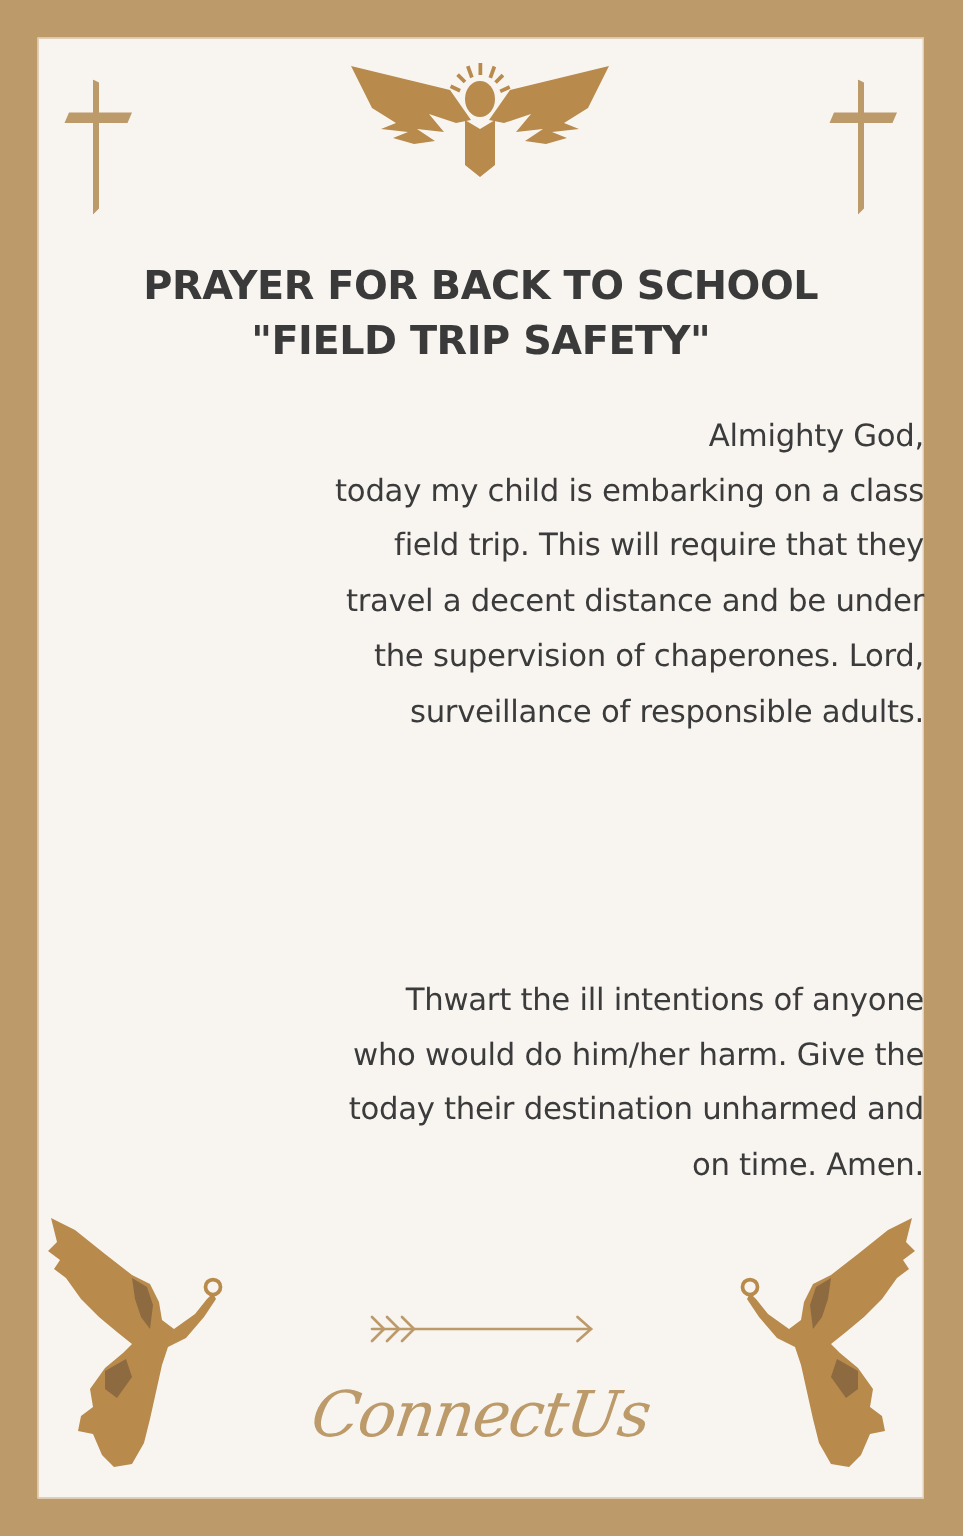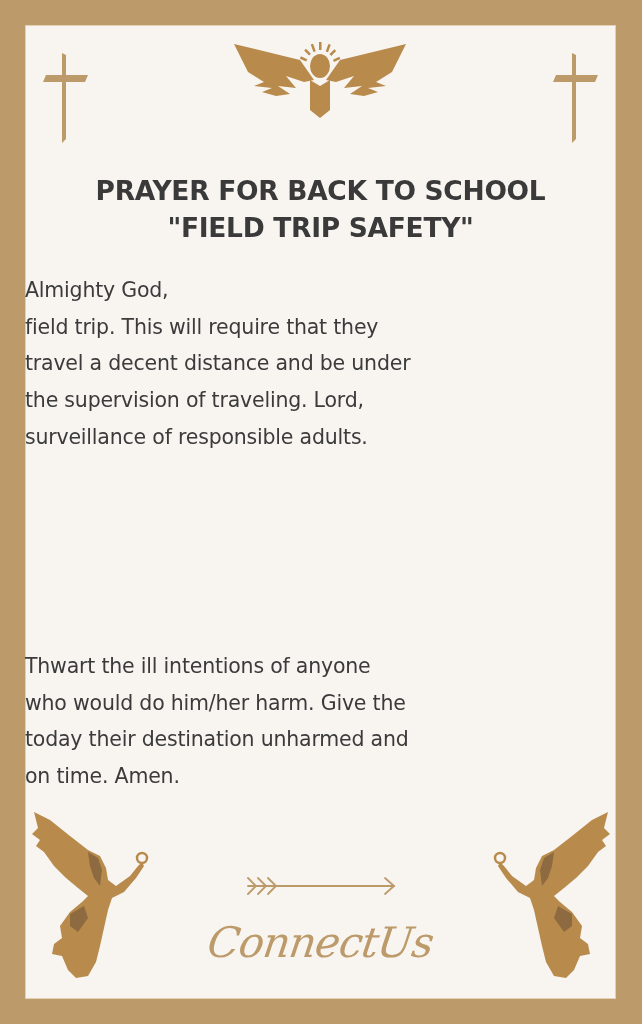--- a/index.html
+++ b/index.html
@@ -28,21 +28,21 @@
     text-align: center;
     color: #3a3a3a;
     font-family: "DejaVu Sans", sans-serif;
     font-weight: bold;
     font-size: 26.5px;
     line-height: 37px;
     letter-spacing: -0.3px;
   }
   .body-text {
     position: absolute; left: 25px; width: 591px;
-    text-align: left;
+    text-align: right;
     color: #3b3b3b;
     font-family: "DejaVu Sans", sans-serif;
     font-size: 20.5px;
     line-height: 36.7px;
     letter-spacing: -0.2px;
   }
   .p1 { top: 272px; }
   .p2 { top: 648px; }
   .line { display: block; white-space: nowrap; }
 
@@ -92,23 +92,24 @@
   </g>
 </svg>
 
 <div class="title">
   <span class="line">PRAYER FOR BACK TO SCHOOL</span>
   <span class="line">"FIELD TRIP SAFETY"</span>
 </div>
 
 <div class="body-text p1">
   <span class="line">Almighty God,</span>
+  <span class="line">today my child is embarking on a class</span>
   <span class="line">field trip. This will require that they</span>
   <span class="line">travel a decent distance and be under</span>
-  <span class="line">the supervision of traveling. Lord,</span>
+  <span class="line">the supervision of chaperones. Lord,</span>
   <span class="line">surveillance of responsible adults.</span>
 </div>
 
 <div class="body-text p2">
   <span class="line">Thwart the ill intentions of anyone</span>
   <span class="line">who would do him/her harm. Give the</span>
   <span class="line">today their destination unharmed and</span>
   <span class="line">on time. Amen.</span>
 </div>
 

